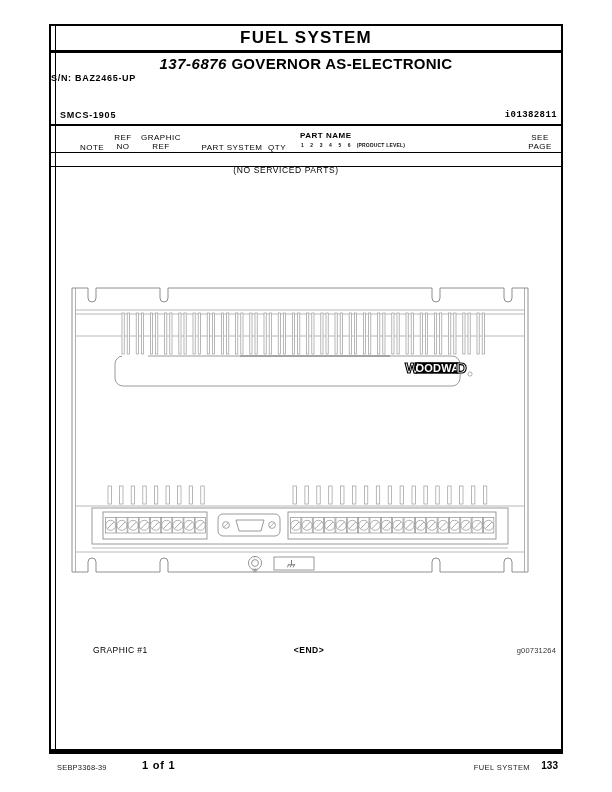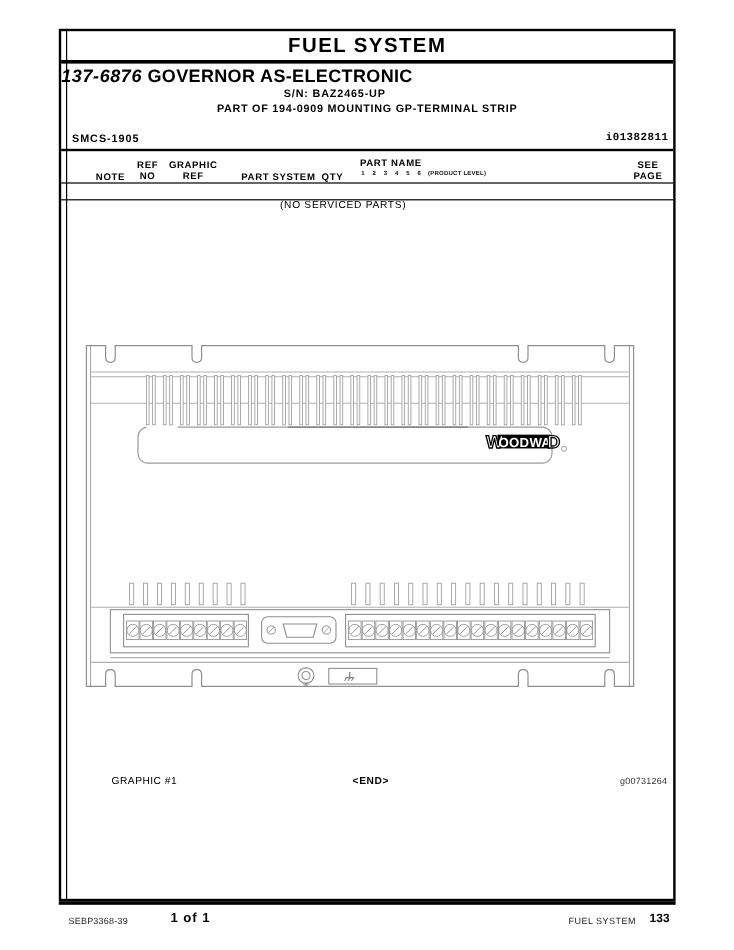--- a/index.html
+++ b/index.html
@@ -51,34 +51,35 @@
     position: absolute;
     left: 51px; top: 50px;
     width: 510px; height: 0;
     border-top: 3px solid #000;
   }
 
   .subtitle-1 {
     position: absolute;
     left: 51px; top: 55px;
     width: 510px;
+    text-align: center;
     font-size: 15px;
     font-weight: bold;
     letter-spacing: 0.3px;
     white-space: nowrap;
   }
   .subtitle-1 .pn {
     font-style: italic;
     letter-spacing: 0.5px;
   }
   .subtitle-2 {
     position: absolute;
     left: 51px; top: 73px;
     width: 456px;
-    text-align: center;
+    text-align: left;
     font-size: 9px;
     font-weight: bold;
     letter-spacing: 0.7px;
   }
   .subtitle-3 {
     position: absolute;
     left: 51px; top: 85px;
     width: 510px;
     text-align: center;
     font-size: 9px;
@@ -115,21 +116,21 @@
     position: absolute;
     left: 51px; top: 124px;
     width: 510px; height: 0;
     border-top: 2px solid #000;
   }
 
   
   .colhdr {
     position: absolute;
     font-size: 8px;
-    font-weight: bold;
+    font-weight: normal;
     letter-spacing: 0.5px;
     text-align: center;
     line-height: 9px;
   }
   .col-note    { left: 40px;  top: 143px; width: 46px; padding-left: 29px; }
   .col-refno   { left: 103px; top: 133px; width: 40px; }
   .col-graphic { left: 130px; top: 133px; width: 62px; }
   .col-partnum { left: 190px; top: 143px; width: 84px; }
   .col-qty     { left: 258px; top: 143px; width: 38px; }
   .col-seepage { left: 520px; top: 133px; width: 40px; }
@@ -253,21 +254,20 @@
   <div class="frame-outer"></div>
   <div class="frame-inner-left"></div>
 
   <div class="title-bar">FUEL SYSTEM</div>
   <div class="rule-under-title"></div>
 
   <div class="subtitle-1">
     <span class="pn">137-6876</span><span>&nbsp;</span><span>GOVERNOR AS-ELECTRONIC</span>
   </div>
   <div class="subtitle-2">S/N: BAZ2465-UP</div>
-  <div class="subtitle-3">PART OF 194-0909 MOUNTING GP-TERMINAL STRIP</div>
 
   <div class="smcs">SMCS-1905</div>
   <div class="docref">i01382811</div>
 
   <div class="rule-under-smcs"></div>
 
   <div class="colhdr col-note">NOTE</div>
 
   <div class="colhdr col-refno">
     <div>REF</div>

